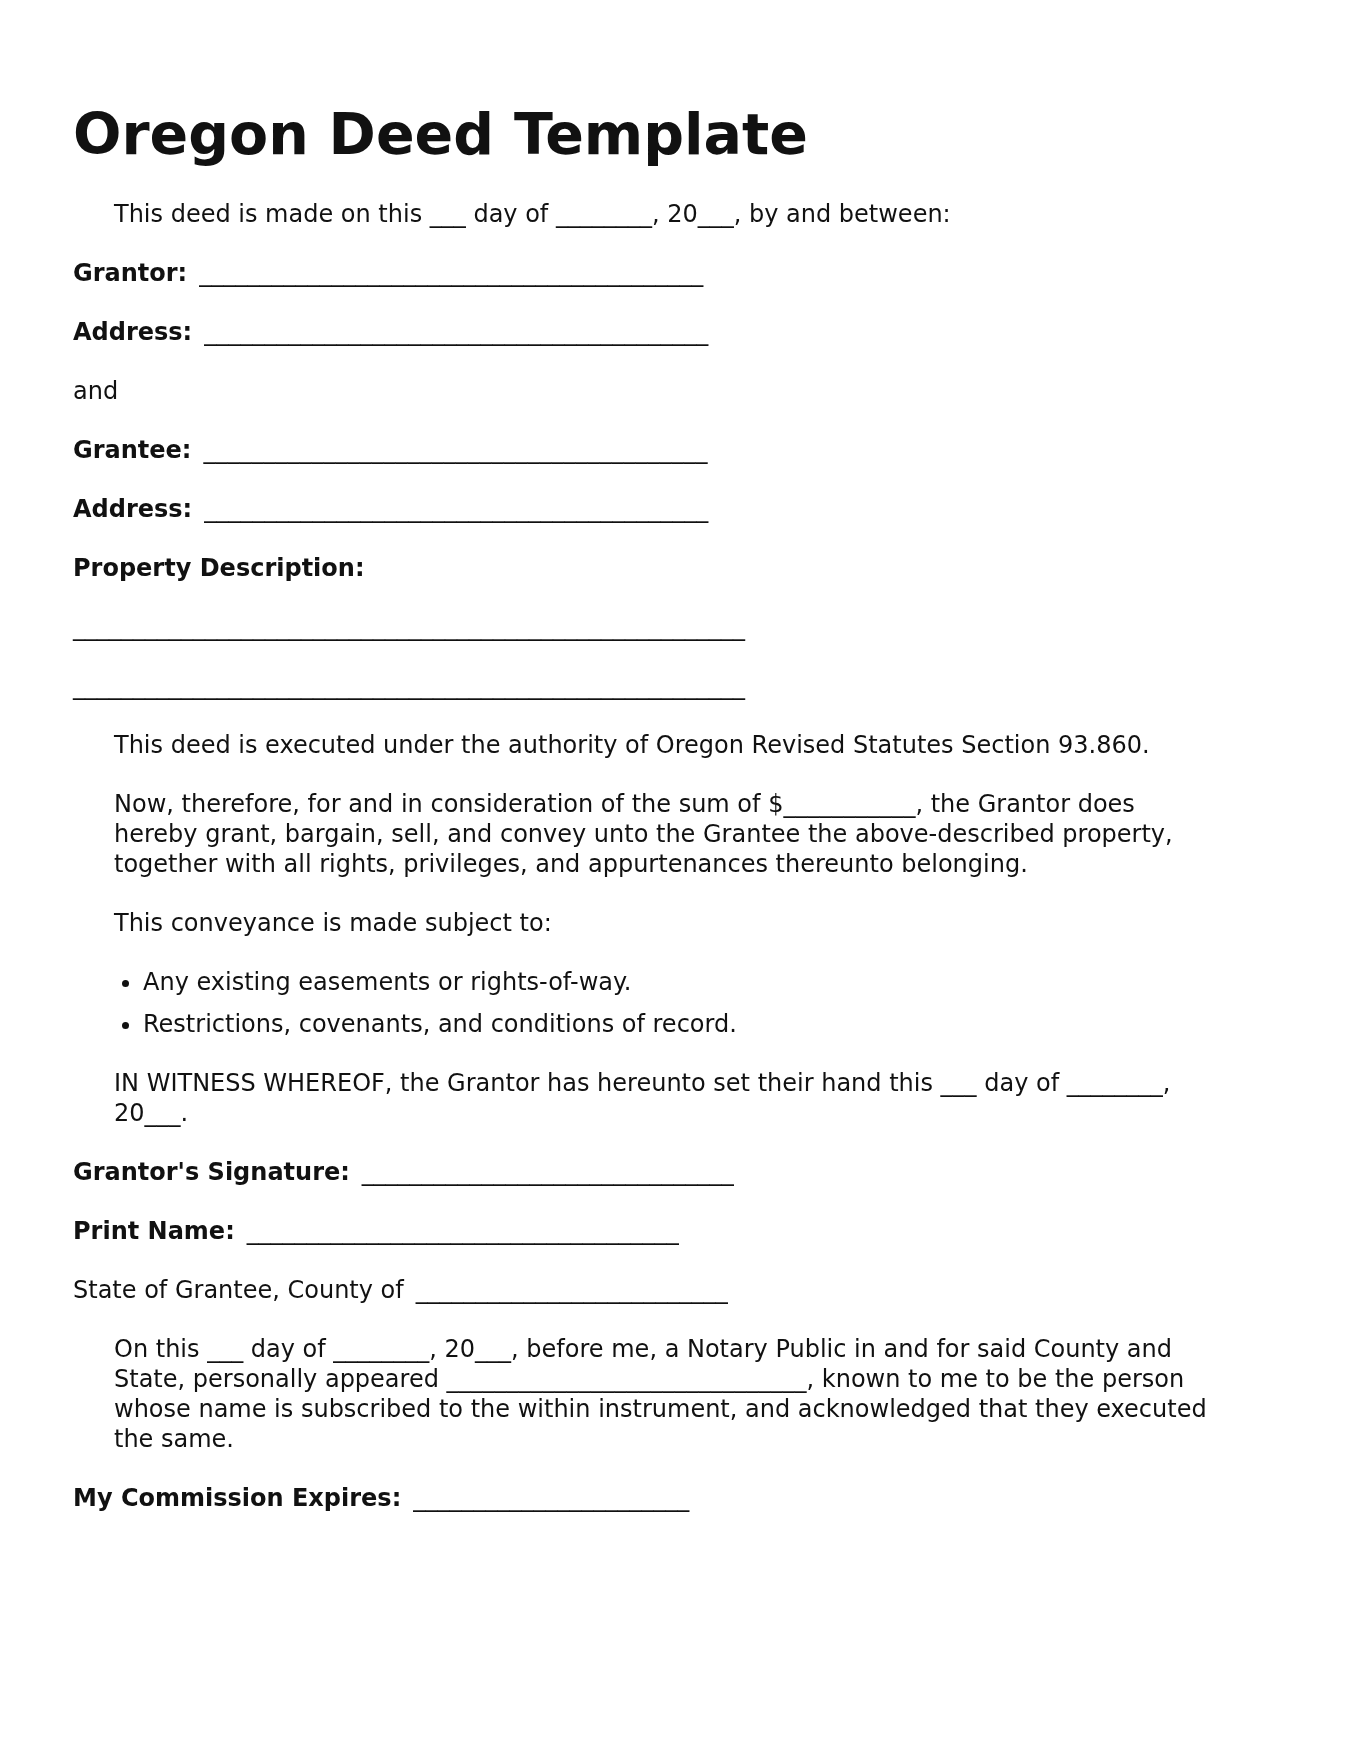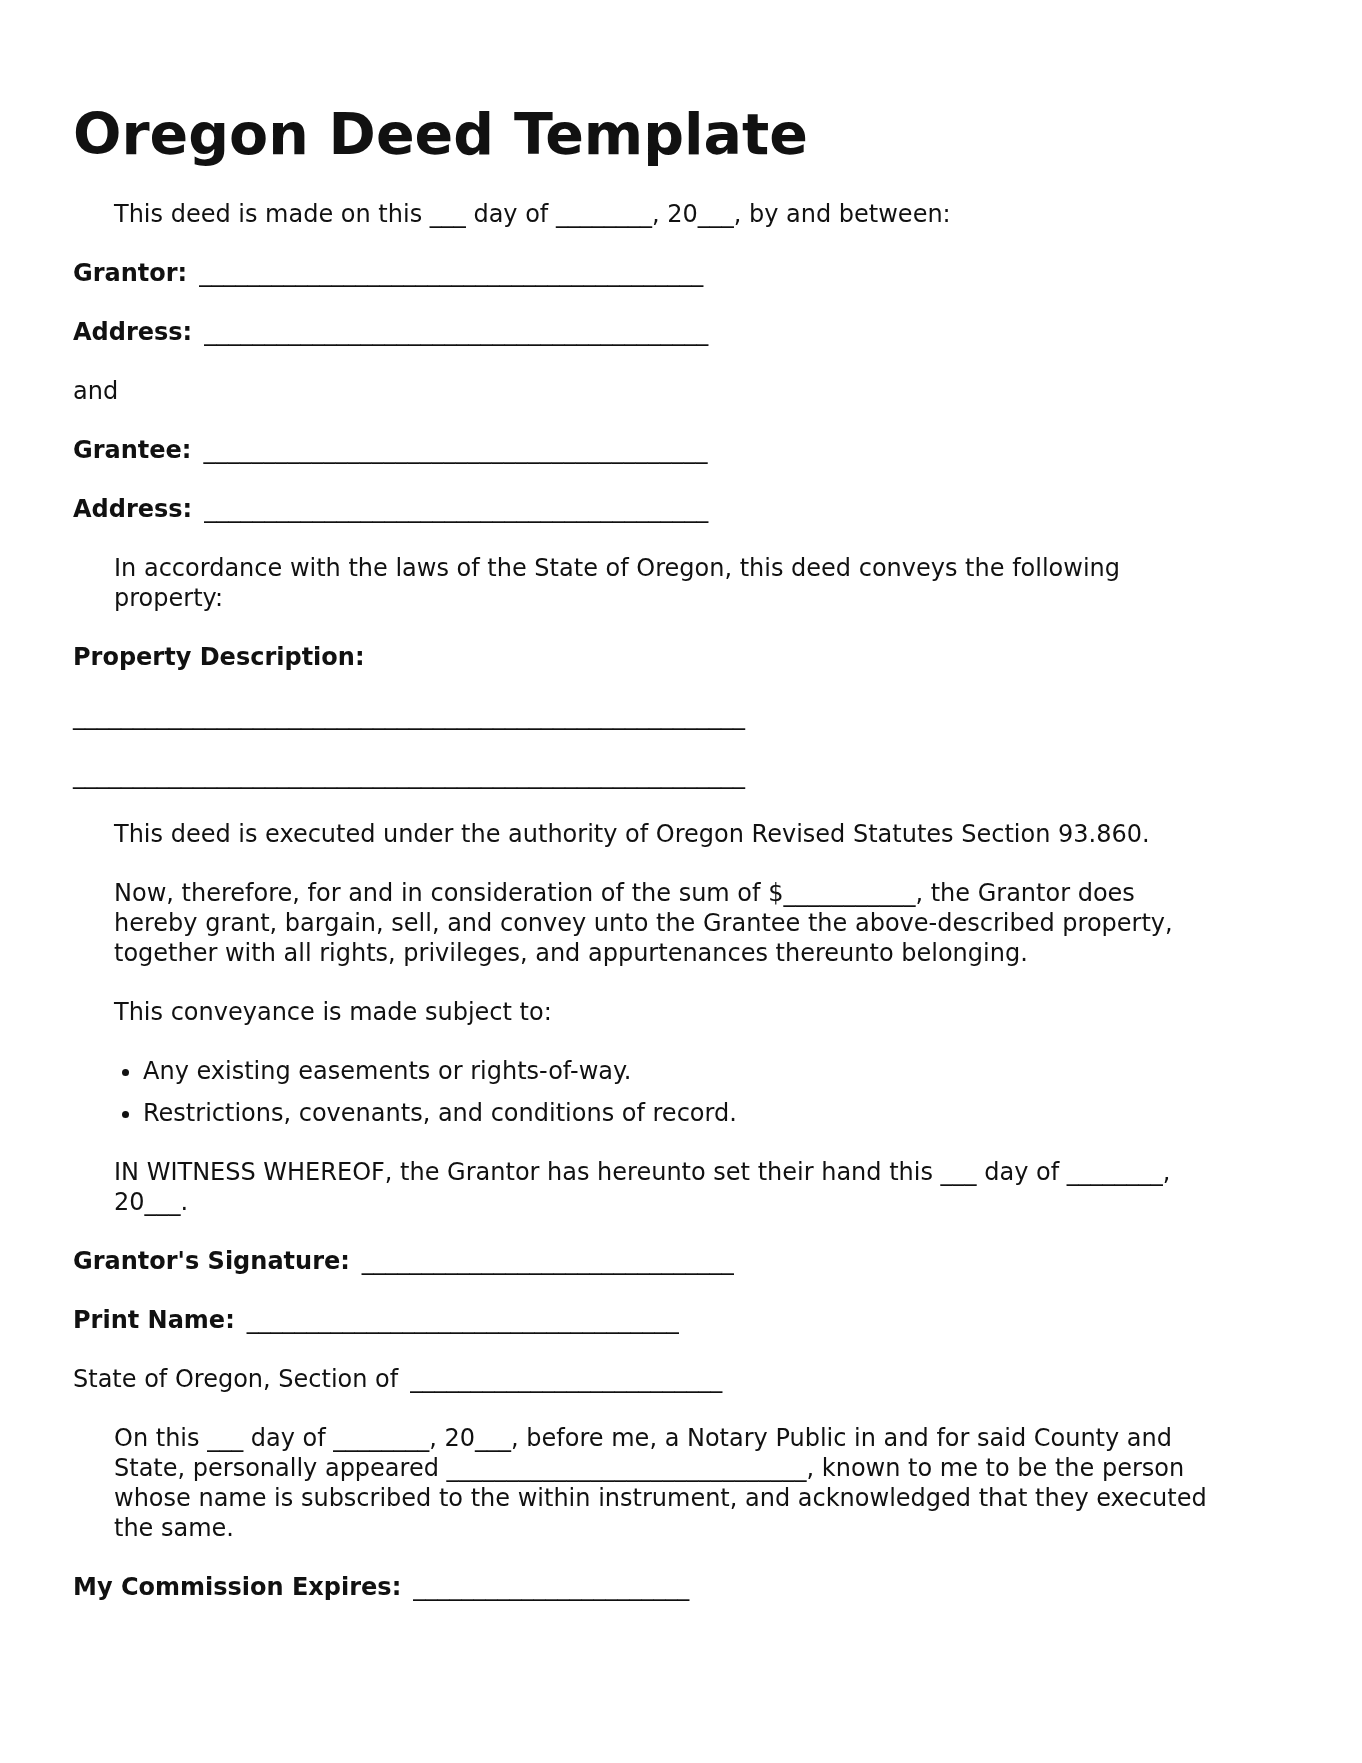--- a/index.html
+++ b/index.html
@@ -80,22 +80,20 @@
   <p class="row"><span class="lbl">Grantor:</span><span class="blank">__________________________________________</span></p>
 
   <p class="row"><span class="lbl">Address:</span><span class="blank">__________________________________________</span></p>
 
   <p class="row">and</p>
 
   <p class="row"><span class="lbl">Grantee:</span><span class="blank">__________________________________________</span></p>
 
   <p class="row"><span class="lbl">Address:</span><span class="blank">__________________________________________</span></p>
 
-  <p class="para">In accordance with the laws of the State of Oregon, this deed conveys the following
-property:</p>
 
   <p class="row"><span class="lbl">Property Description:</span></p>
 
   <p class="row">________________________________________________________</p>
 
   <p class="row">________________________________________________________</p>
 
   <p class="para">This deed is executed under the authority of Oregon Revised Statutes Section 93.860.</p>
 
   <p class="para">Now, therefore, for and in consideration of the sum of $___________, the Grantor does
@@ -109,21 +107,21 @@
     <li>Restrictions, covenants, and conditions of record.</li>
   </ul>
 
   <p class="para">IN WITNESS WHEREOF, the Grantor has hereunto set their hand this ___ day of ________,
 20___.</p>
 
   <p class="row"><span class="lbl">Grantor's Signature:</span><span class="blank">_______________________________</span></p>
 
   <p class="row"><span class="lbl">Print Name:</span><span class="blank">____________________________________</span></p>
 
-  <p class="row"><span>State of Oregon, Section of</span><span class="blank">__________________________</span></p>
+  <p class="row"><span>State of Grantee, County of</span><span class="blank">__________________________</span></p>
 
   <p class="para">On this ___ day of ________, 20___, before me, a Notary Public in and for said County and
 State, personally appeared ______________________________, known to me to be the person
 whose name is subscribed to the within instrument, and acknowledged that they executed
 the same.</p>
 
 
   <p class="row"><span class="lbl">My Commission Expires:</span><span class="blank">_______________________</span></p>
 
   <div class="watermark">edu-law.org</div>

